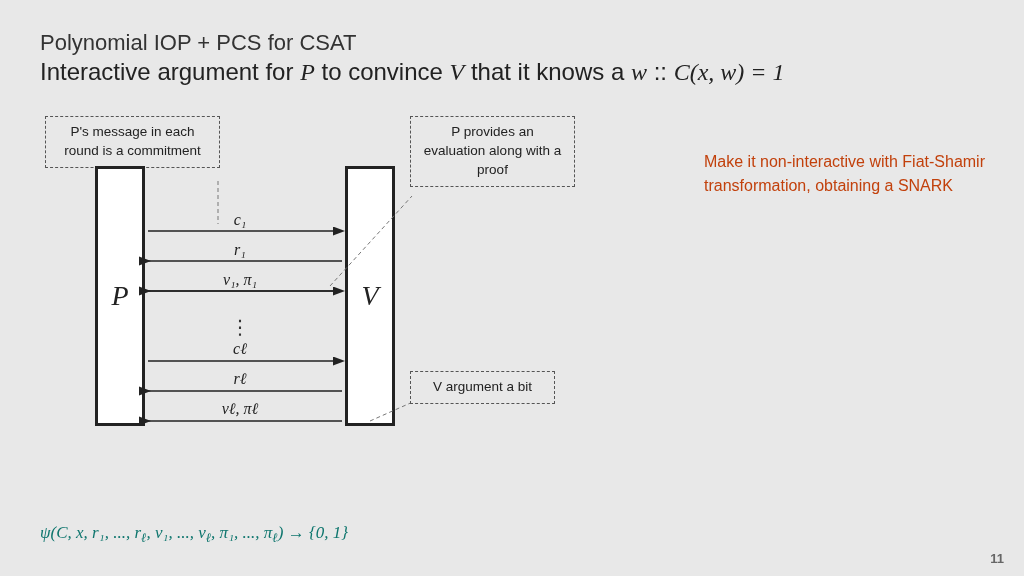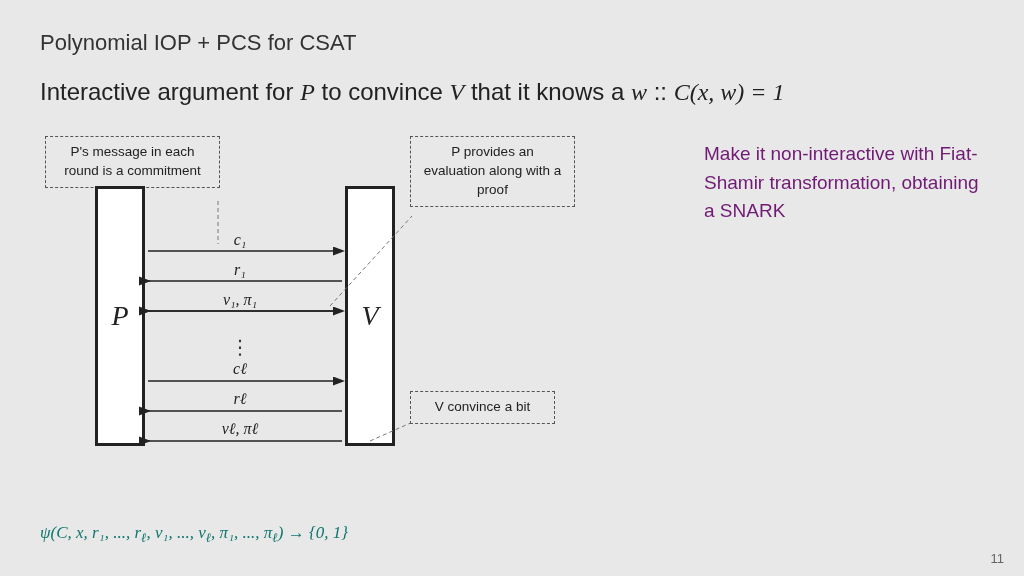--- a/index.html
+++ b/index.html
@@ -17,21 +17,21 @@
       height: 576px;
       background: #e8e8e8;
       position: relative;
       padding: 30px 40px 20px 40px;
     }
 
     .title {
       font-size: 22px;
       font-weight: 400;
       color: #333;
-      margin-bottom: 22px;
+      margin-bottom: 2px;
     }
 
     .subtitle {
       font-size: 24px;
       font-weight: 500;
       color: #222;
       margin-bottom: 20px;
     }
 
     
@@ -143,34 +143,35 @@
       font-family: 'Times New Roman', serif;
       font-style: italic;
       font-size: 17px;
       color: #0f766e;
     }
 
     
     .right-text {
       position: absolute;
       right: 30px;
-      top: 140px;
+      top: 150px;
       width: 290px;
-      font-size: 19px;
-      color: #701a75;
+      font-size: 16px;
+      color: #c2410c;
       line-height: 1.5;
     }
 
     
     .page-number {
       position: absolute;
       bottom: 10px;
       right: 20px;
       font-size: 13px;
       color: #666;
+      font-weight: bold;
     }
   </style>
 </head>
 <body>
 
 <div class="slide">
 
   <div class="title">Polynomial IOP + PCS for CSAT</div>
 
   <div class="subtitle">
@@ -232,21 +233,21 @@
         <marker id="arrowL" markerWidth="8" markerHeight="8" refX="2" refY="3" orient="auto">
           <path d="M8,0 L8,6 L0,3 z" fill="#222"></path>
         </marker>
         <marker id="arrowL2" markerWidth="8" markerHeight="8" refX="2" refY="3" orient="auto">
           <path d="M8,0 L8,6 L0,3 z" fill="#222"></path>
         </marker>
       </defs>
     </svg>
 
     <div class="callout callout-outputs">
-      <span>V convince a bit</span>
+      <span>V argument a bit</span>
     </div>
 
   </div>
 
   <div class="right-text">Make it non-interactive with Fiat-Shamir transformation, obtaining a SNARK</div>
 
   <div class="formula-area">
     <span>ψ(C, x, r₁, ..., r<sub style="font-size:13px">ℓ</sub>, v₁, ..., v<sub style="font-size:13px">ℓ</sub>, π₁, ..., π<sub style="font-size:13px">ℓ</sub>) → {0, 1}</span>
   </div>
 

